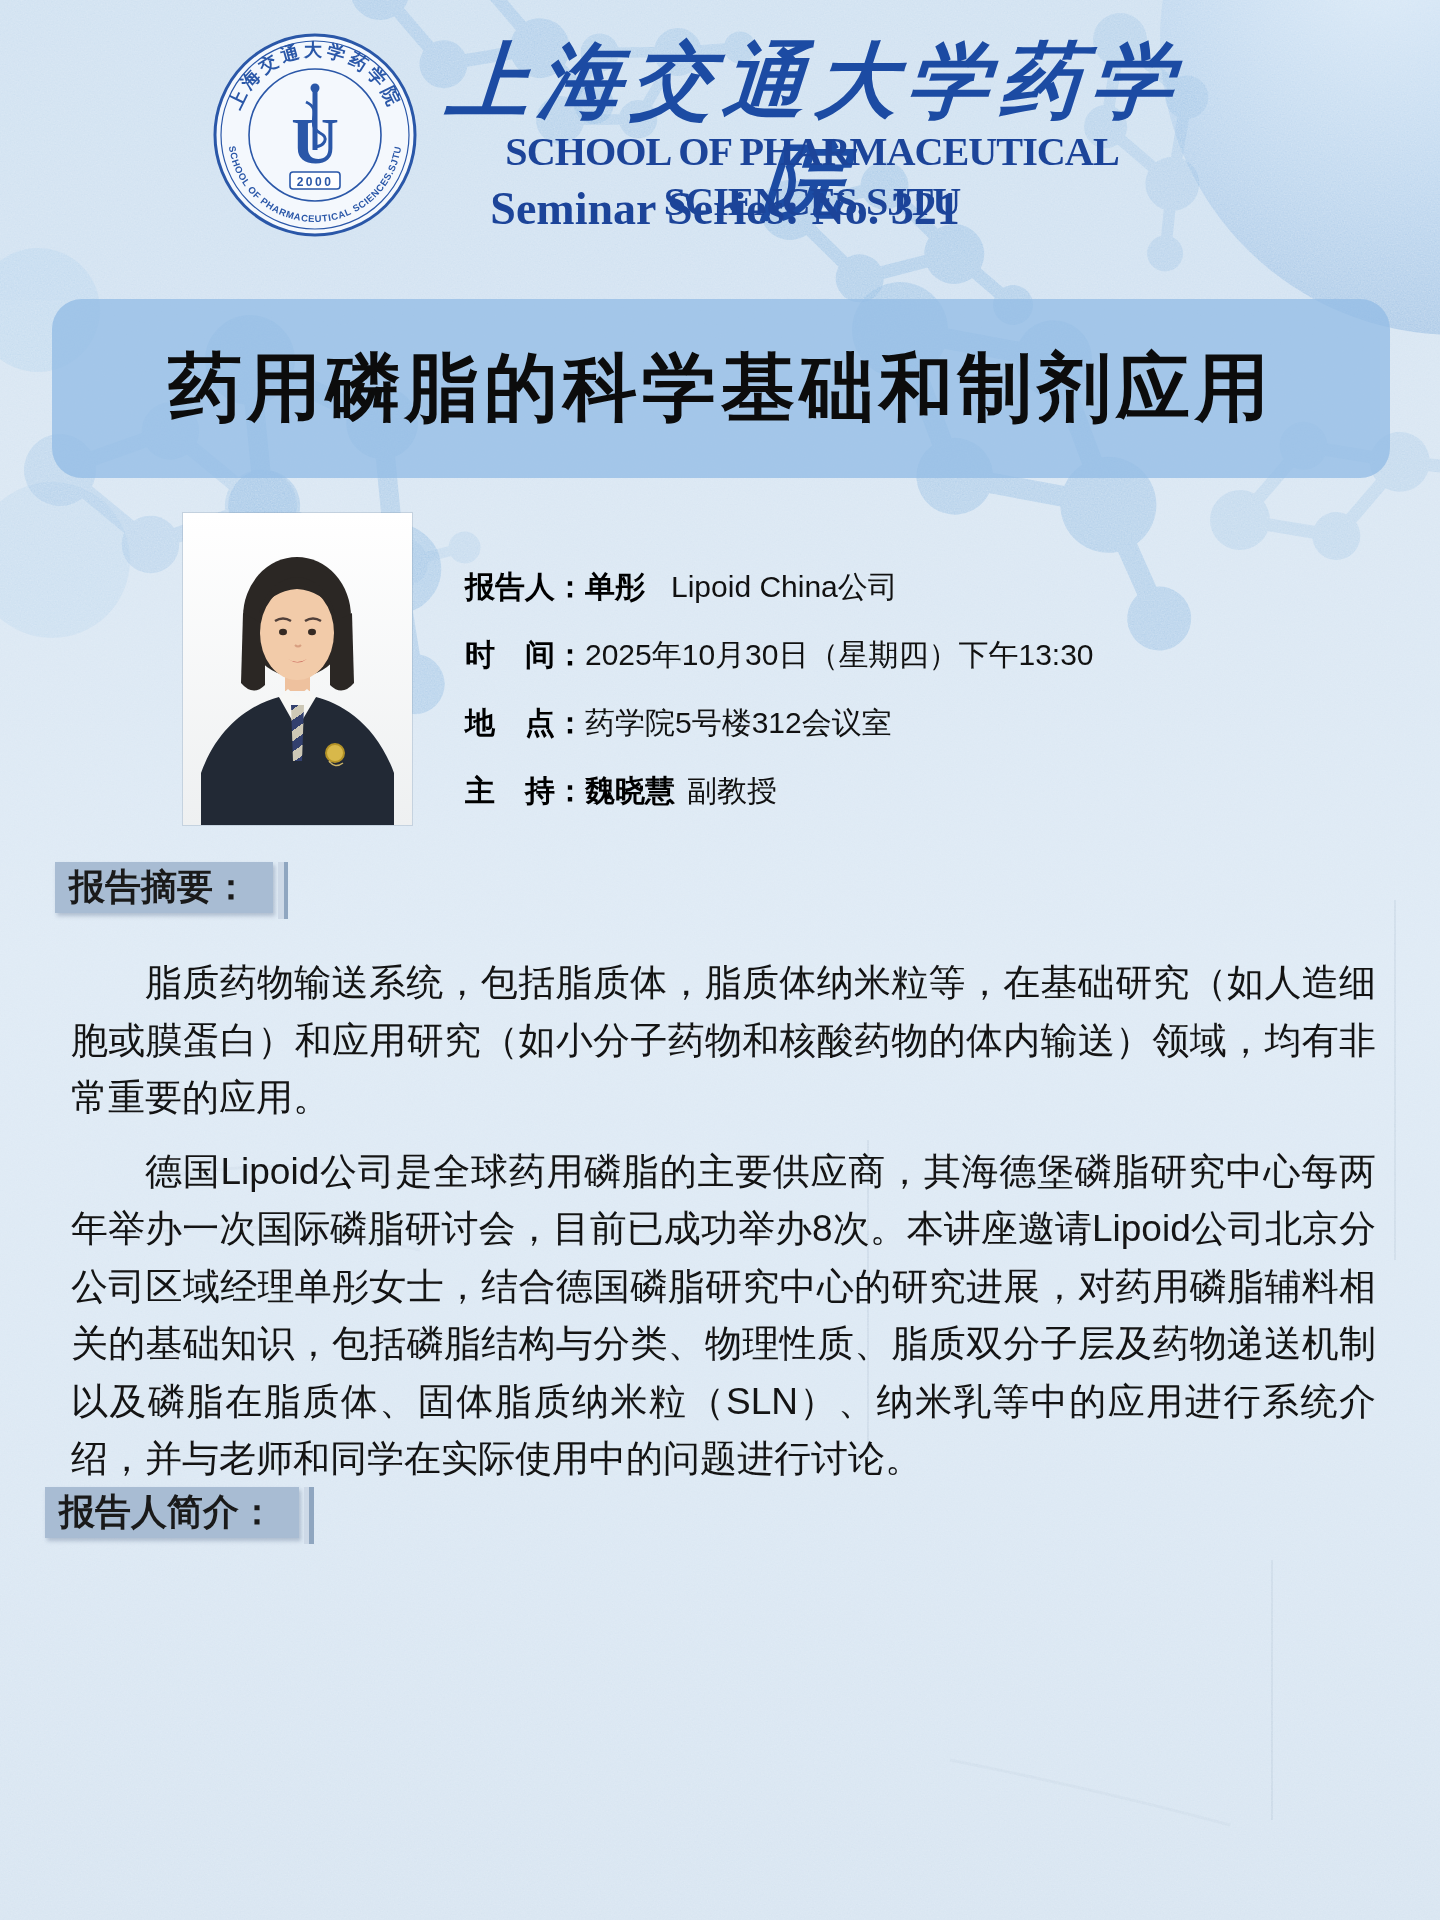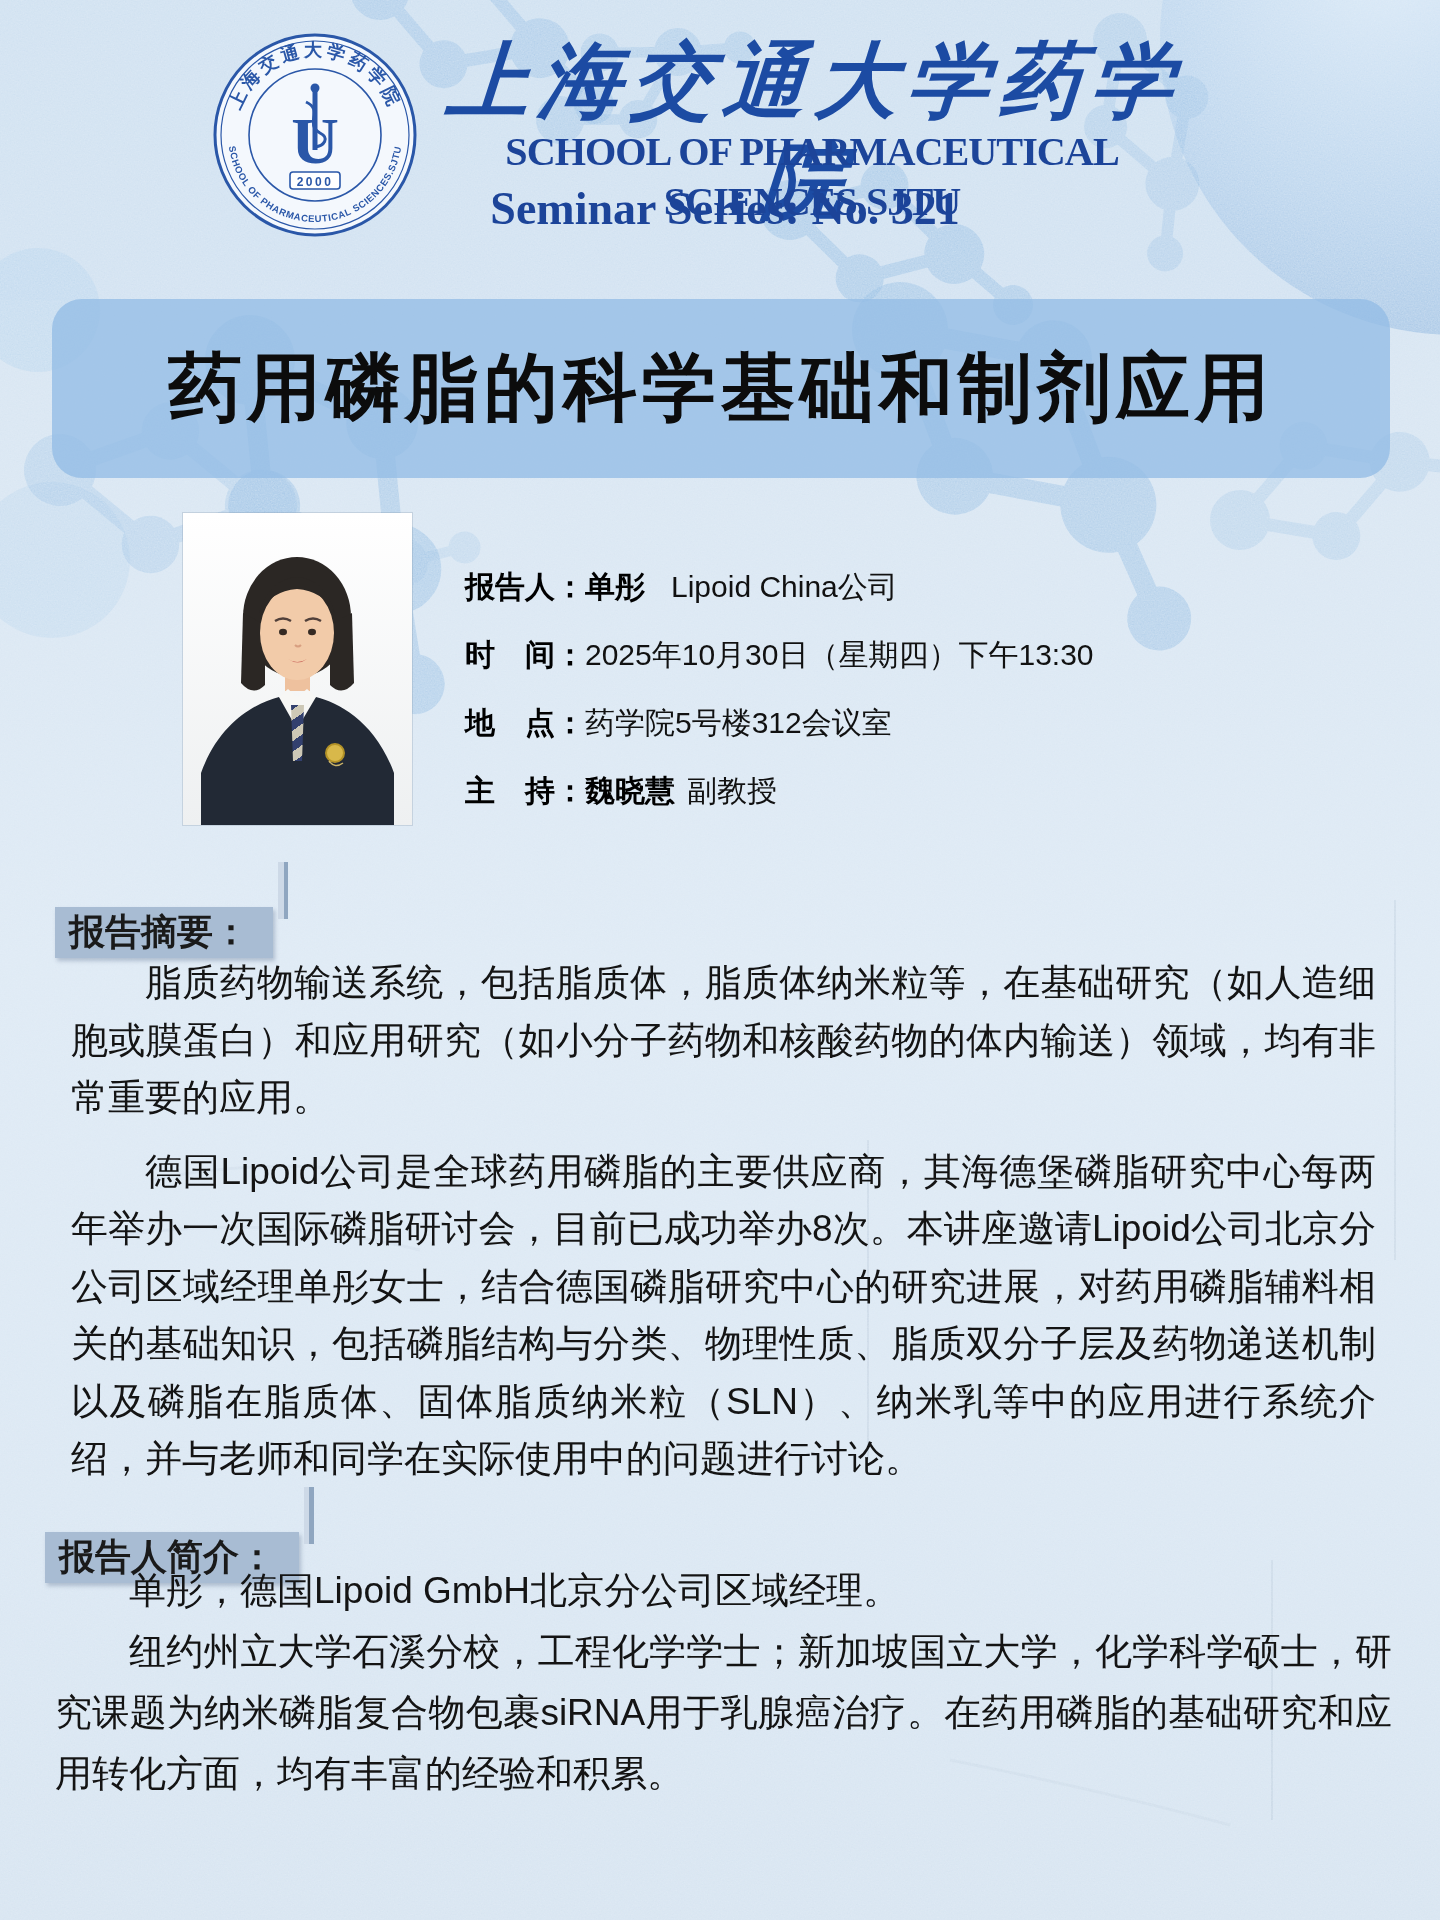--- a/index.html
+++ b/index.html
@@ -32,21 +32,21 @@
   .info{left:465px;top:540px;width:930px;}
   .info .row{height:68px;display:flex;align-items:flex-end;font-size:30px;white-space:nowrap;}
   .info .lab{font-weight:700;color:#000;}
   .info .strong{font-weight:700;color:#000;}
   .info .val{font-weight:400;color:#111;}
   .info .gap{display:inline-block;width:26px;}
 
   
   .h-box{background:#a8bcd3;height:51px;display:inline-flex;align-items:center;
     padding:0 24px 0 14px;font-size:36px;font-weight:700;color:#1a1a1a;
-    box-shadow:2px 3px 4px rgba(90,110,140,.35);margin-top:45px;}
+    box-shadow:2px 3px 4px rgba(90,110,140,.35);}
   .h-bar{display:inline-block;width:10px;height:57px;margin-left:5px;vertical-align:top;
     background:linear-gradient(90deg,#cdd9e7 0 55%,#8fa6c0 55% 100%);}
   .h-abstract{left:55px;top:862px;}
   .h-bio{left:45px;top:1487px;}
 
   
   .bodytext{left:55px;top:938px;width:1337px;font-size:37px;line-height:57.5px;
     color:#141414;text-align:justify;}
   .bodytext p{margin:16px;text-indent:74px;}
   .biotext{left:55px;top:1560px;width:1337px;font-size:37px;line-height:61px;
@@ -195,18 +195,14 @@
     <span class="h-box">报告摘要：</span><span class="h-bar"></span>
   </div>
   <div class="layer bodytext">
     <p>脂质药物输送系统，包括脂质体，脂质体纳米粒等，在基础研究（如人造细胞或膜蛋白）和应用研究（如小分子药物和核酸药物的体内输送）领域，均有非常重要的应用。</p>
     <p>德国Lipoid公司是全球药用磷脂的主要供应商，其海德堡磷脂研究中心每两年举办一次国际磷脂研讨会，目前已成功举办8次。本讲座邀请Lipoid公司北京分公司区域经理单彤女士，结合德国磷脂研究中心的研究进展，对药用磷脂辅料相关的基础知识，包括磷脂结构与分类、物理性质、脂质双分子层及药物递送机制以及磷脂在脂质体、固体脂质纳米粒（SLN）、纳米乳等中的应用进行系统介绍，并与老师和同学在实际使用中的问题进行讨论。</p>
   </div>
 
   <div class="layer h-bio">
     <span class="h-box">报告人简介：</span><span class="h-bar"></span>
   </div>
-  <div class="layer biotext">
-    <p>单彤，德国Lipoid GmbH北京分公司区域经理。</p>
-    <p>纽约州立大学石溪分校，工程化学学士；新加坡国立大学，化学科学硕士，研究课题为纳米磷脂复合物包裹siRNA用于乳腺癌治疗。在药用磷脂的基础研究和应用转化方面，均有丰富的经验和积累。</p>
-  </div>
 
 </div>
 
 </body></html>

